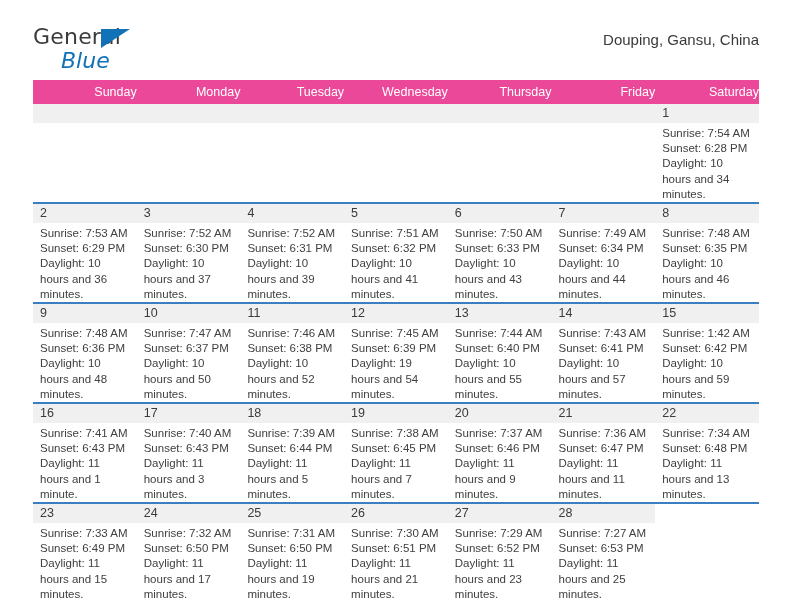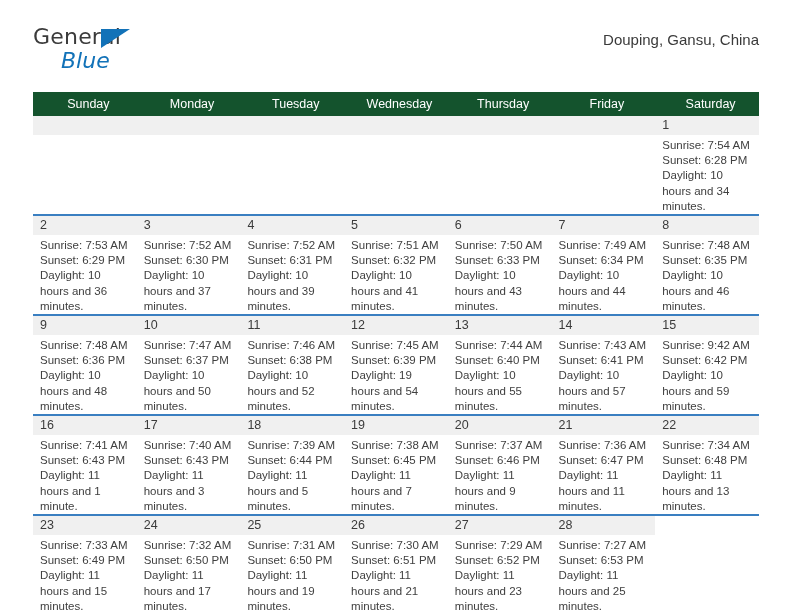--- a/index.html
+++ b/index.html
@@ -17,21 +17,21 @@
   .page {
     position: relative;
     width: 792px;
     height: 612px;
     box-sizing: border-box;
     padding: 0 33px;
   }
 
   
   .header {
-    height: 92px;
+    height: 80px;
     display: flex;
     align-items: flex-start;
     justify-content: space-between;
     padding-top: 24px;
     box-sizing: border-box;
   }
   .logo {
     position: relative;
     width: 120px;
     height: 52px;
@@ -84,25 +84,25 @@
   
   .calendar {
     width: 726px;
     border-collapse: collapse;
     table-layout: fixed;
   }
   .calendar col {
     width: 103.71px;
   }
   thead th {
-    background: #14532d;
+    background: #ec4899;
     color: #ffffff;
     font-size: 12.5px;
     font-weight: normal;
-    text-align: center;
+    text-align: right;
     padding: 5px 0 5px 7px;
     height: 20px;
     box-sizing: border-box;
   }
   tbody td {
     vertical-align: top;
     padding: 0;
     height: 90px;
     border-top: 2px solid #3a7fc1;
     background: #ffffff;
@@ -307,21 +307,21 @@
             <div class="daynum">14</div>
             <div class="info">
               <div>Sunrise: 7:43 AM</div>
               <div>Sunset: 6:41 PM</div>
               <div class="wrap">Daylight: 10 hours and 57 minutes.</div>
             </div>
           </td>
           <td>
             <div class="daynum">15</div>
             <div class="info">
-              <div>Sunrise: 9:42 AM</div>
+              <div>Sunrise: 1:42 AM</div>
               <div>Sunset: 6:42 PM</div>
               <div class="wrap">Daylight: 10 hours and 59 minutes.</div>
             </div>
           </td>
         </tr>
         <tr>
           <td>
             <div class="daynum">16</div>
             <div class="info">
               <div>Sunrise: 7:41 AM</div>

